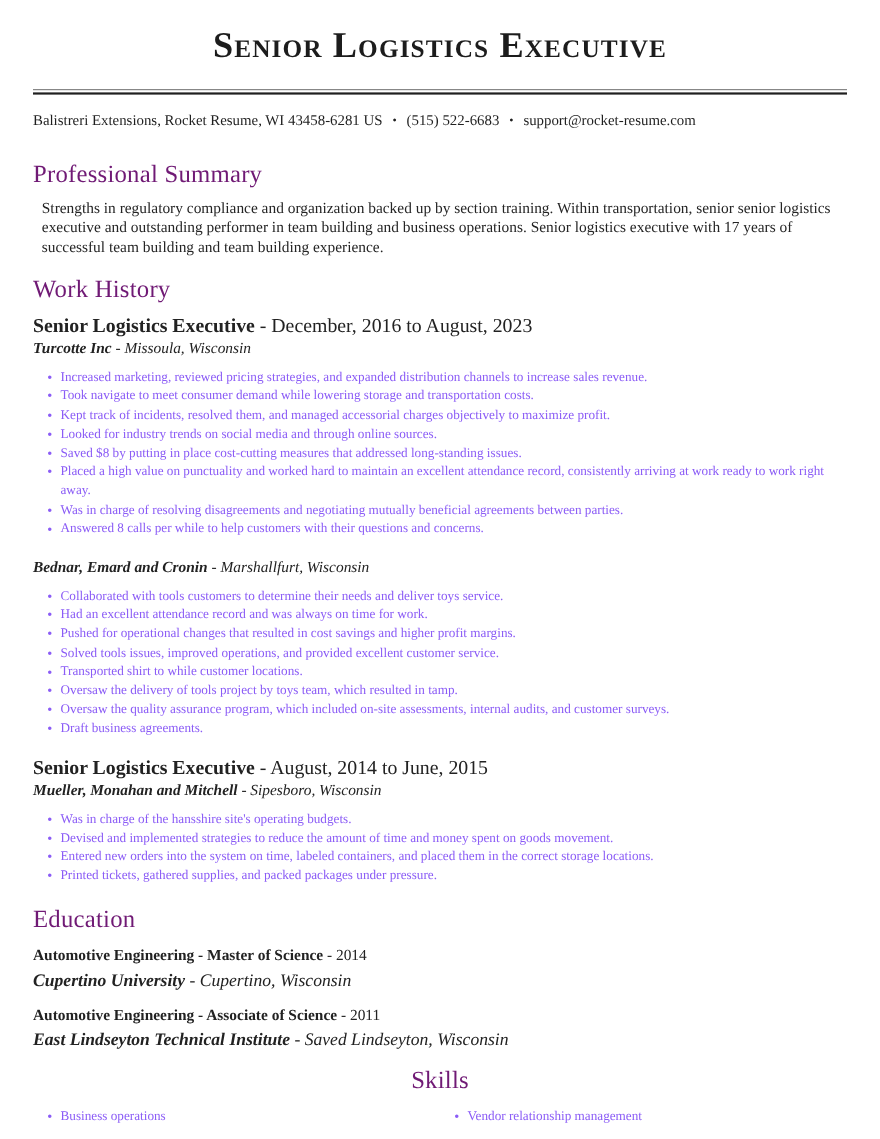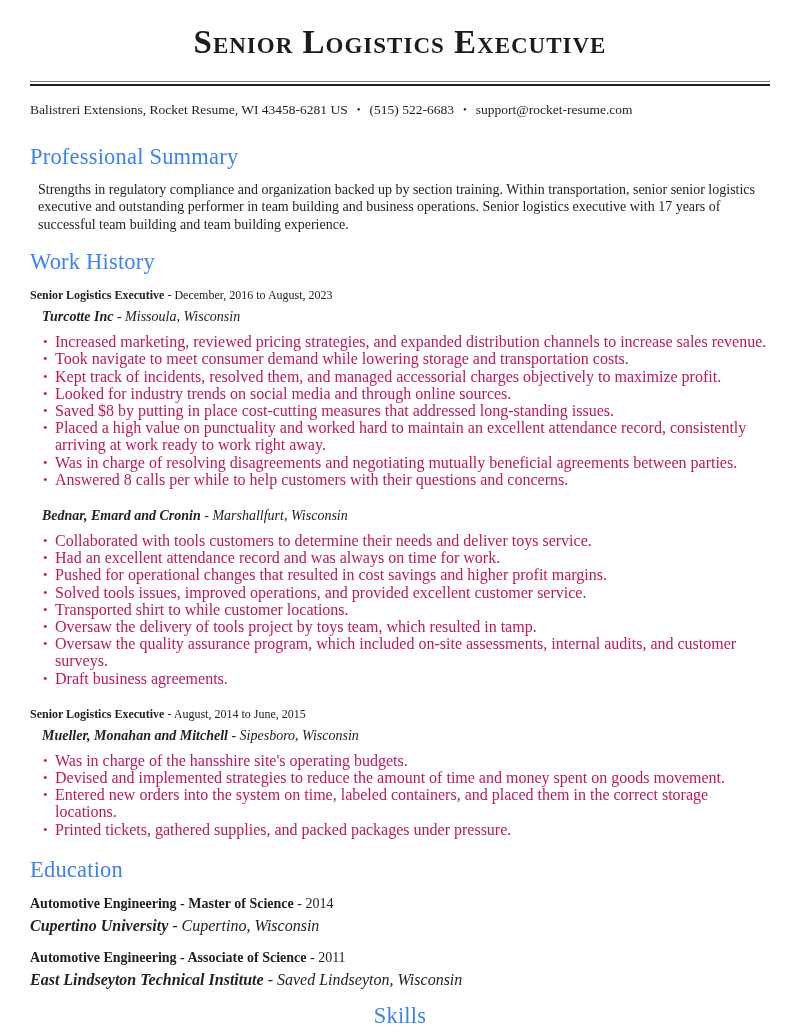--- a/index.html
+++ b/index.html
@@ -15,38 +15,38 @@
     letter-spacing:1px;
   }
   .double-rule {
     margin-top:20px; height:2px;
     border-top:1px solid #7a7a7a; border-bottom:2.5px solid #1f1f1f;
   }
   .contact-line { font-size:13.5px; line-height:17px; margin:15px 0 0; color:#1f1f1f; }
   .contact-sep { display:inline-block; margin:0 9px; font-size:11px; vertical-align:1px; color:#1f1f1f; }
 
   .section-heading {
-    font-size:22.5px; font-weight:normal; color:#3b82f6;
+    font-size:22.5px; font-weight:normal; color:#701a75;
     margin:15px 0 11px; line-height:27px; letter-spacing:0.2px;
   }
   #summary-heading { margin-top:25px; }
   #skills-heading { margin-top:12px;text-align:center; }
 
   .summary-text { margin:8px; font-size:14px; line-height:17.4px; color:#242424; }
 
   .job { margin-bottom:18px; }
-  .job-title-line { margin:0 0 2px; font-size:12px; line-height:19px; }
-  .job-company-line { margin:0 12px 7px; font-size:14px; line-height:19px; }
+  .job-title-line { margin:0 0 2px; font-size:18px; line-height:19px; }
+  .job-company-line { margin:0 0 7px; font-size:14px; line-height:19px; }
   .bold { font-weight:bold; }
   .italic { font-style:italic; }
 
   ul.bullets { list-style:none; margin:0; padding:0; }
   ul.bullets li {
-    font-size:16px; line-height:17.2px; padding-left:25px;
-    position:relative; color:#be185d;
+    font-size:12px; line-height:17.2px; padding-left:25px;
+    position:relative; color:#8b5cf6;
   }
   ul.bullets li::before {
     content:"\2022"; position:absolute; left:13px; top:0; font-size:13px;
   }
 
   .edu-entry { margin-bottom:13px; }
   .degree-line { margin:0 0 3px; font-size:14px; line-height:19px; }
   .school-line { margin:0; font-size:16px; line-height:19px; }
 
   .skills-grid { display:grid; grid-template-columns:1fr 1fr; }

